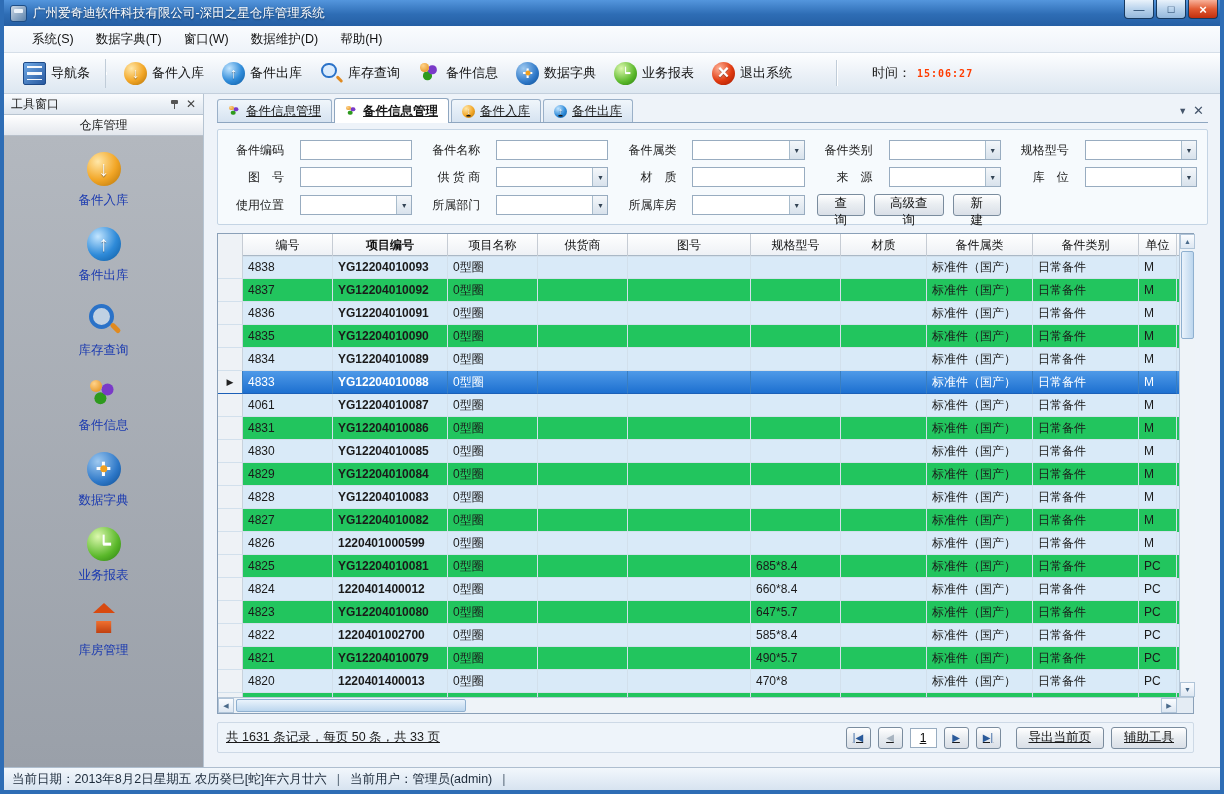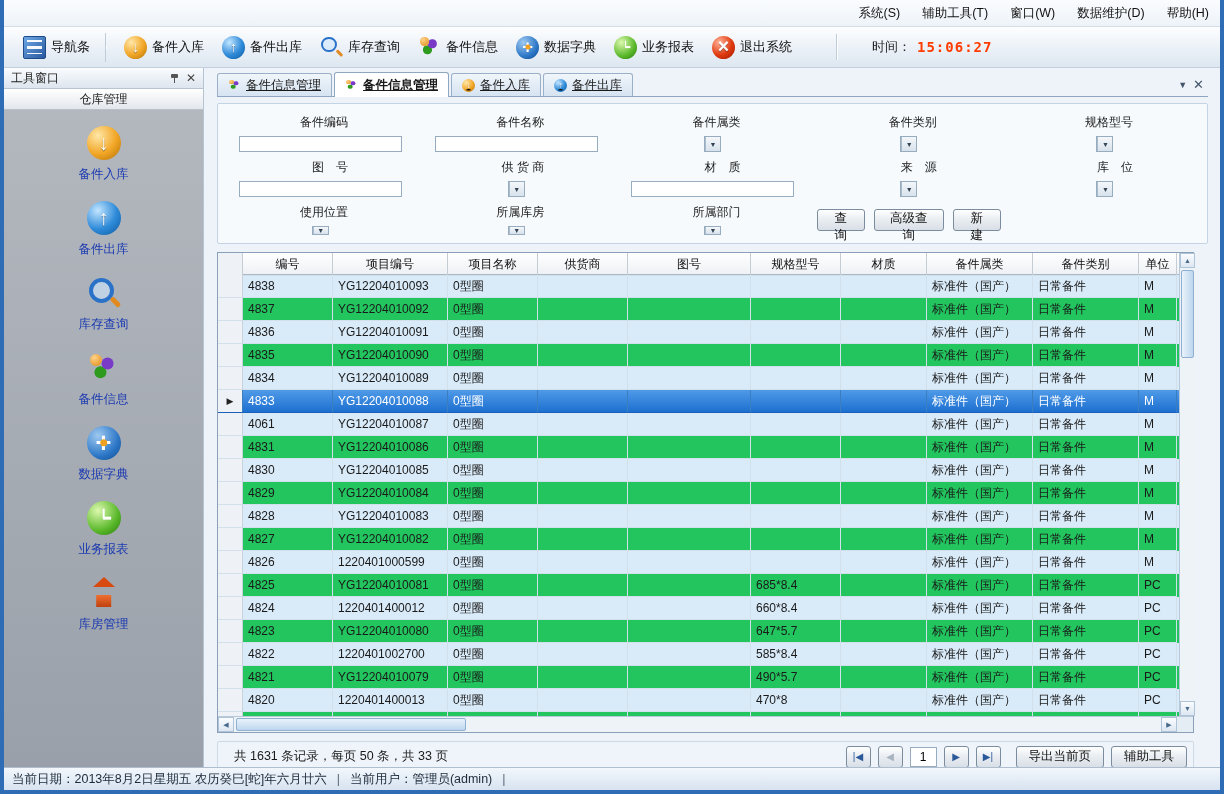--- a/index.html
+++ b/index.html
@@ -21,34 +21,34 @@
   .win-icon { width: 17px; height: 17px; border-radius: 3px; flex: none; position: relative;
     background: linear-gradient(135deg,#cdd8e4,#5a82ac); border: 1px solid #1d4d86; }
   .win-icon::after { content:""; position:absolute; inset:3px 3px 8px 3px; background:#eaf2fa; border-radius:1px; }
   .title-text { color: #fff; font-size: 12.5px; margin-left: 6px; text-shadow: 0 1px 2px rgba(0,0,0,.5); }
   .win-controls { margin-left: auto; display: flex; gap: 2px; align-self: flex-start; }
   .wc { width: 30px; height: 19px; border: 1px solid #17395f; border-top: none; border-radius: 0 0 4px 4px;
     display: flex; align-items: center; justify-content: center; font-size: 11px; line-height: 1;
     color: #14365c; background: linear-gradient(180deg,#e9f2fb,#b9d3ec 50%,#94b8dc); cursor: default; }
   .wc-close { background: linear-gradient(180deg,#f8b29a,#e25b33 50%,#c22f0e); color: #fff; font-size: 13px; font-weight: bold; }
   
-  .menubar { height: 27px; flex: none; display: flex; align-items: center; padding-left: 6px;
-    background: linear-gradient(180deg,#fafcfe,#eef3f9); border-bottom: 1px solid #d5dee8; justify-content: flex-end; }
+  .menubar { height: 27px; flex: none; display: flex; align-items: center; padding-left: 17px;
+    background: linear-gradient(180deg,#fafcfe,#eef3f9); border-bottom: 1px solid #d5dee8; }
   .menu-item { padding: 4px 11px; font-size: 12.5px; color: #111; cursor: default; }
   
   .toolbar { height: 41px; flex: none; display: flex; align-items: center; padding: 10px 10px;
     background: linear-gradient(180deg,#fdfeff,#e9eff6 60%,#dde7f1); border-bottom: 1px solid #c3cfdc; gap: 25px; }
   .tb-items { display: flex; align-items: center; }
   .tb-item { display: flex; align-items: center; gap: 5px; padding: 3px 9px; border-radius: 3px; cursor: default; }
   .tb-items .tb-item:nth-of-type(1) { margin-right: 9px; padding-right: 15px; border-right: 1px solid #c0ccd8; box-shadow: 14px 0 0 -13px #ffffff; border-radius: 0; }
   .tb-label { font-size: 13px; color: #111; }
   .tb-sep { width: 1px; height: 26px; background: #c0ccd8; box-shadow: 1px 0 0 #fff; margin: 0 10px; flex: none; }
   .tb-time { display: flex; align-items: center; gap: 6px; }
   .tb-time-label { font-size: 13px; color: #222; }
-  .tb-time-value { font-family: "DejaVu Sans Mono","Liberation Mono",monospace; font-size: 14px; font-weight: bold; color: #ff3c00; letter-spacing: 1px; }
+  .tb-time-value { font-family: "DejaVu Sans Mono","Liberation Mono",monospace; font-size: 10px; font-weight: bold; color: #ff3c00; letter-spacing: 1px; }
   
   .icon { display: inline-flex; align-items: center; justify-content: center; position: relative; flex: none; }
   .sz13 { width: 13px; height: 13px; font-size: 13px; }
   .sz22 { width: 23px; height: 23px; font-size: 23px; }
   .sz34 { width: 34px; height: 34px; font-size: 34px; }
   .icon[data-icon="nav"] { border-radius: 2px; background: linear-gradient(135deg,#6fa9e6,#27589f); border: 1px solid #1d4a88; }
   .icon[data-icon="nav"]::before { content:""; position:absolute; inset:18% 14%;
     background: repeating-linear-gradient(180deg,rgba(255,255,255,.95) 0 .09em,transparent .09em .28em); }
   .icon[data-icon="in"] { border-radius: 50%; background: radial-gradient(circle at 32% 28%,#ffe7a8,#f2a626 55%,#b07006); }
   .icon[data-icon="in"]::after { content:"↓"; color:#fff; font-size:.62em; font-weight:bold; text-shadow:0 1px 1px rgba(0,0,0,.45); }
@@ -98,21 +98,21 @@
   .tab { height: 23px; display: flex; align-items: center; gap: 5px; padding: 0 10px; margin-right: 2px;
     border: 1px solid #9ab0c8; border-bottom: none; border-radius: 3px 3px 0 0; font-size: 12.5px;
     background: linear-gradient(180deg,#f0f6fb,#d6e3f1); cursor: default; }
   .tab.active { background: #fff; font-weight: bold; height: 25px; margin-bottom: -1px; border-color: #8ea6c0; }
   .tab-ctrls { margin-left: auto; display: flex; align-items: center; gap: 6px; padding: 0 4px 5px 0; color: #44546a; }
   .tab-ctrl { font-size: 9px; cursor: default; }
   .tab-ctrl.x { font-size: 13px; line-height: 1; }
   
   .search-panel { margin-top: 6px; flex: none; background: #f6fafd; border: 1px solid #c4d4e4; border-radius: 2px;
     padding: 10px 10px 8px 10px; display: grid; grid-template-columns: repeat(5,1fr); column-gap: 12px; row-gap: 7px; }
-  .field { display: flex; align-items: center; gap: 5px; min-width: 0; flex-direction: column; }
+  .field { display: flex; align-items: center; gap: 16px; min-width: 0; }
   .f-label { width: 56px; flex: none; text-align: right; color: #222; white-space: pre; }
   .txt { flex: 1; min-width: 0; height: 20px; border: 1px solid #98acc0; background: #fff; padding: 0 3px; font-size: 12px;
     font-family: "Liberation Sans","DejaVu Sans",sans-serif; }
   .sel { flex: 1; min-width: 0; height: 20px; border: 1px solid #98acc0; background: #fff; display: flex;
     align-items: stretch; justify-content: flex-end; cursor: default; }
   .sel-arrow { width: 15px; display: flex; align-items: center; justify-content: center; font-size: 7px; color: #345;
     background: linear-gradient(180deg,#f4f7fa,#d8e2ec); border-left: 1px solid #a8bccc; }
   .btn-row { display: flex; align-items: center; justify-content: flex-end; gap: 9px; }
   .btn { height: 22px; padding: 0 12px; font-size: 12.5px; color: #111; border: 1px solid #7a8c9e; border-radius: 3px;
     background: linear-gradient(180deg,#ffffff,#eaeef2 45%,#d9dfe7); cursor: default;
@@ -122,67 +122,76 @@
   .grid-top { display: flex; }
   .grid-main { width: 961px; flex: none; overflow: hidden; }
   .g-header { display: flex; height: 22px; background: linear-gradient(180deg,#ffffff,#eef1f5); border-bottom: 1px solid #aab8c6; }
   .g-header .g-cell { display: flex; align-items: center; justify-content: center; border-right: 1px solid #c6ccd4;
     color: #111; overflow: hidden; white-space: nowrap; }
   .grid-rows { height: 441px; overflow: hidden; }
   .g-row { display: flex; background: #22c55e; cursor: default; }
   .g-row:nth-of-type(odd) { background: #d9eaf8; }
   .g-cell { height: 23px; line-height: 22px; padding: 0 5px; font-size: 12px; white-space: nowrap; overflow: hidden;
     border-right: 1px solid #d2e0ec; border-bottom: 1px solid #d2e0ec; flex: none; }
-  .c0 { width: 25px; } .c1 { width: 90px; } .c2 { width: 115px; } .c3 { width: 90px; } .c4 { width: 90px; }
+  .c0 { width: 25px; } .c1 { width: 90px; } .c2 { width: 115px; font-weight: bold; } .c3 { width: 90px; } .c4 { width: 90px; }
   .c5 { width: 123px; } .c6 { width: 90px; } .c7 { width: 86px; } .c8 { width: 106px; } .c9 { width: 106px; } .c10 { width: 38px; }
   .ind { background: #eef2f6; border-right: 1px solid #c8d2dc; padding: 0; display: flex; align-items: center; justify-content: center; }
   .g-row.selected { background: linear-gradient(180deg,#4f9ae8,#1b6ecf); color: #fff; }
   .g-row.selected .g-cell { border-right-color: #3a7ec0; border-bottom-color: #1b60b8; }
   .g-row.selected .ind { background: #eef2f6; }
   .g-row.selected .ind::after { content: "▶"; font-size: 9px; color: #222; }
   
   .vscroll { width: 16px; flex: none; display: flex; flex-direction: column; background: #eef3f8; border-left: 1px solid #b8c8d8; }
   .sb-btn { height: 15px; flex: none; display: flex; align-items: center; justify-content: center; font-size: 7px; color: #4a6a8a;
     background: linear-gradient(180deg,#fafcff,#dde7f2); border: 1px solid #b0c4d8; cursor: default; }
   .vtrack { flex: 1; position: relative; }
   .vthumb { position: absolute; top: 2px; left: 1px; right: 1px; height: 88px; border: 1px solid #8fb0d0; border-radius: 2px;
     background: linear-gradient(90deg,#eaf3fc,#bcd6ee); }
   .hscroll { height: 16px; flex: none; display: flex; background: #eef3f8; border-top: 1px solid #b8c8d8; }
   .hscroll .sb-btn { width: 16px; height: 15px; }
   .htrack { flex: 1; position: relative; }
   .hthumb { position: absolute; left: 2px; top: 1px; bottom: 1px; width: 230px; border: 1px solid #8fb0d0; border-radius: 2px;
     background: linear-gradient(180deg,#eaf3fc,#bcd6ee); }
   .corner { width: 16px; flex: none; background: #e4ecf4; }
   
-  .pager { margin-top: 8px; flex: none; height: 31px; display: flex; align-items: center; padding: 0 6px 0 16px;
-    background: #eef4fa; border: 1px solid #cdd9e6; border-radius: 2px; width: 977px; }
+  .pager { margin-top: 8px; flex: none; height: 31px; display: flex; align-items: center; padding: 0 6px 0 8px;
+    background: #eef4fa; border: 1px solid #cdd9e6; border-radius: 2px; width: 977px; text-decoration: underline; }
   .pg-summary { font-size: 12.5px; color: #1a1a1a; }
   .pg-controls { margin-left: auto; display: flex; align-items: center; gap: 7px; }
   .pg-btn { width: 25px; height: 22px; padding: 0; font-size: 10px; color: #2a5a9a; border: 1px solid #7a8c9e; border-radius: 3px;
     background: linear-gradient(180deg,#ffffff,#eaeef2 45%,#d9dfe7); cursor: default; }
   .pg-btn.disabled { color: #a8b4c0; }
   .pg-input { width: 27px; height: 20px; border: 1px solid #98acc0; text-align: center; font-size: 12px;
     font-family: "Liberation Sans","DejaVu Sans",sans-serif; }
   .pg-controls .btn.export { margin-left: 8px; }
   
   .statusbar { height: 23px; flex: none; display: flex; align-items: center; gap: 10px; padding: 0 8px;
     background: linear-gradient(180deg,#f2f7fc,#d7e3f0); border-top: 1px solid #aebecf; color: #1c2a3a; font-size: 12.5px; }
   .st-sep { color: #5a6a7a; }
 </style>
 </head>
 <body>
 
 <div class="window">
 
+  <div class="titlebar">
+    <span class="win-icon"></span>
+    <span class="title-text">广州爱奇迪软件科技有限公司-深田之星仓库管理系统</span>
+    <div class="win-controls">
+      <div class="wc">—</div>
+      <div class="wc">□</div>
+      <div class="wc wc-close">×</div>
+    </div>
+  </div>
 
   <div class="menubar">
 
       <div class="menu-item">系统(S)</div>
 
-      <div class="menu-item">辅助工具(T)</div>
+      <div class="menu-item">数据字典(T)</div>
 
       <div class="menu-item">窗口(W)</div>
 
       <div class="menu-item">数据维护(D)</div>
 
       <div class="menu-item">帮助(H)</div>
     </div>
 
   <div class="toolbar">
     <div class="tb-items">
@@ -368,27 +377,27 @@
             </div>
         </div>
 
         <div class="field">
           <span class="f-label">使用位置</span>
           <div class="sel">
               <span class="sel-arrow">▼</span>
             </div>
         </div>
         <div class="field">
+          <span class="f-label">所属部门</span>
+          <div class="sel">
+              <span class="sel-arrow">▼</span>
+            </div>
+        </div>
+        <div class="field">
           <span class="f-label">所属库房</span>
-          <div class="sel">
-              <span class="sel-arrow">▼</span>
-            </div>
-        </div>
-        <div class="field">
-          <span class="f-label">所属部门</span>
           <div class="sel">
               <span class="sel-arrow">▼</span>
             </div>
         </div>
         <div class="btn-row">
           <button class="btn">查询</button>
           <button class="btn">高级查询</button>
           <button class="btn">新建</button>
         </div>
       </div>

